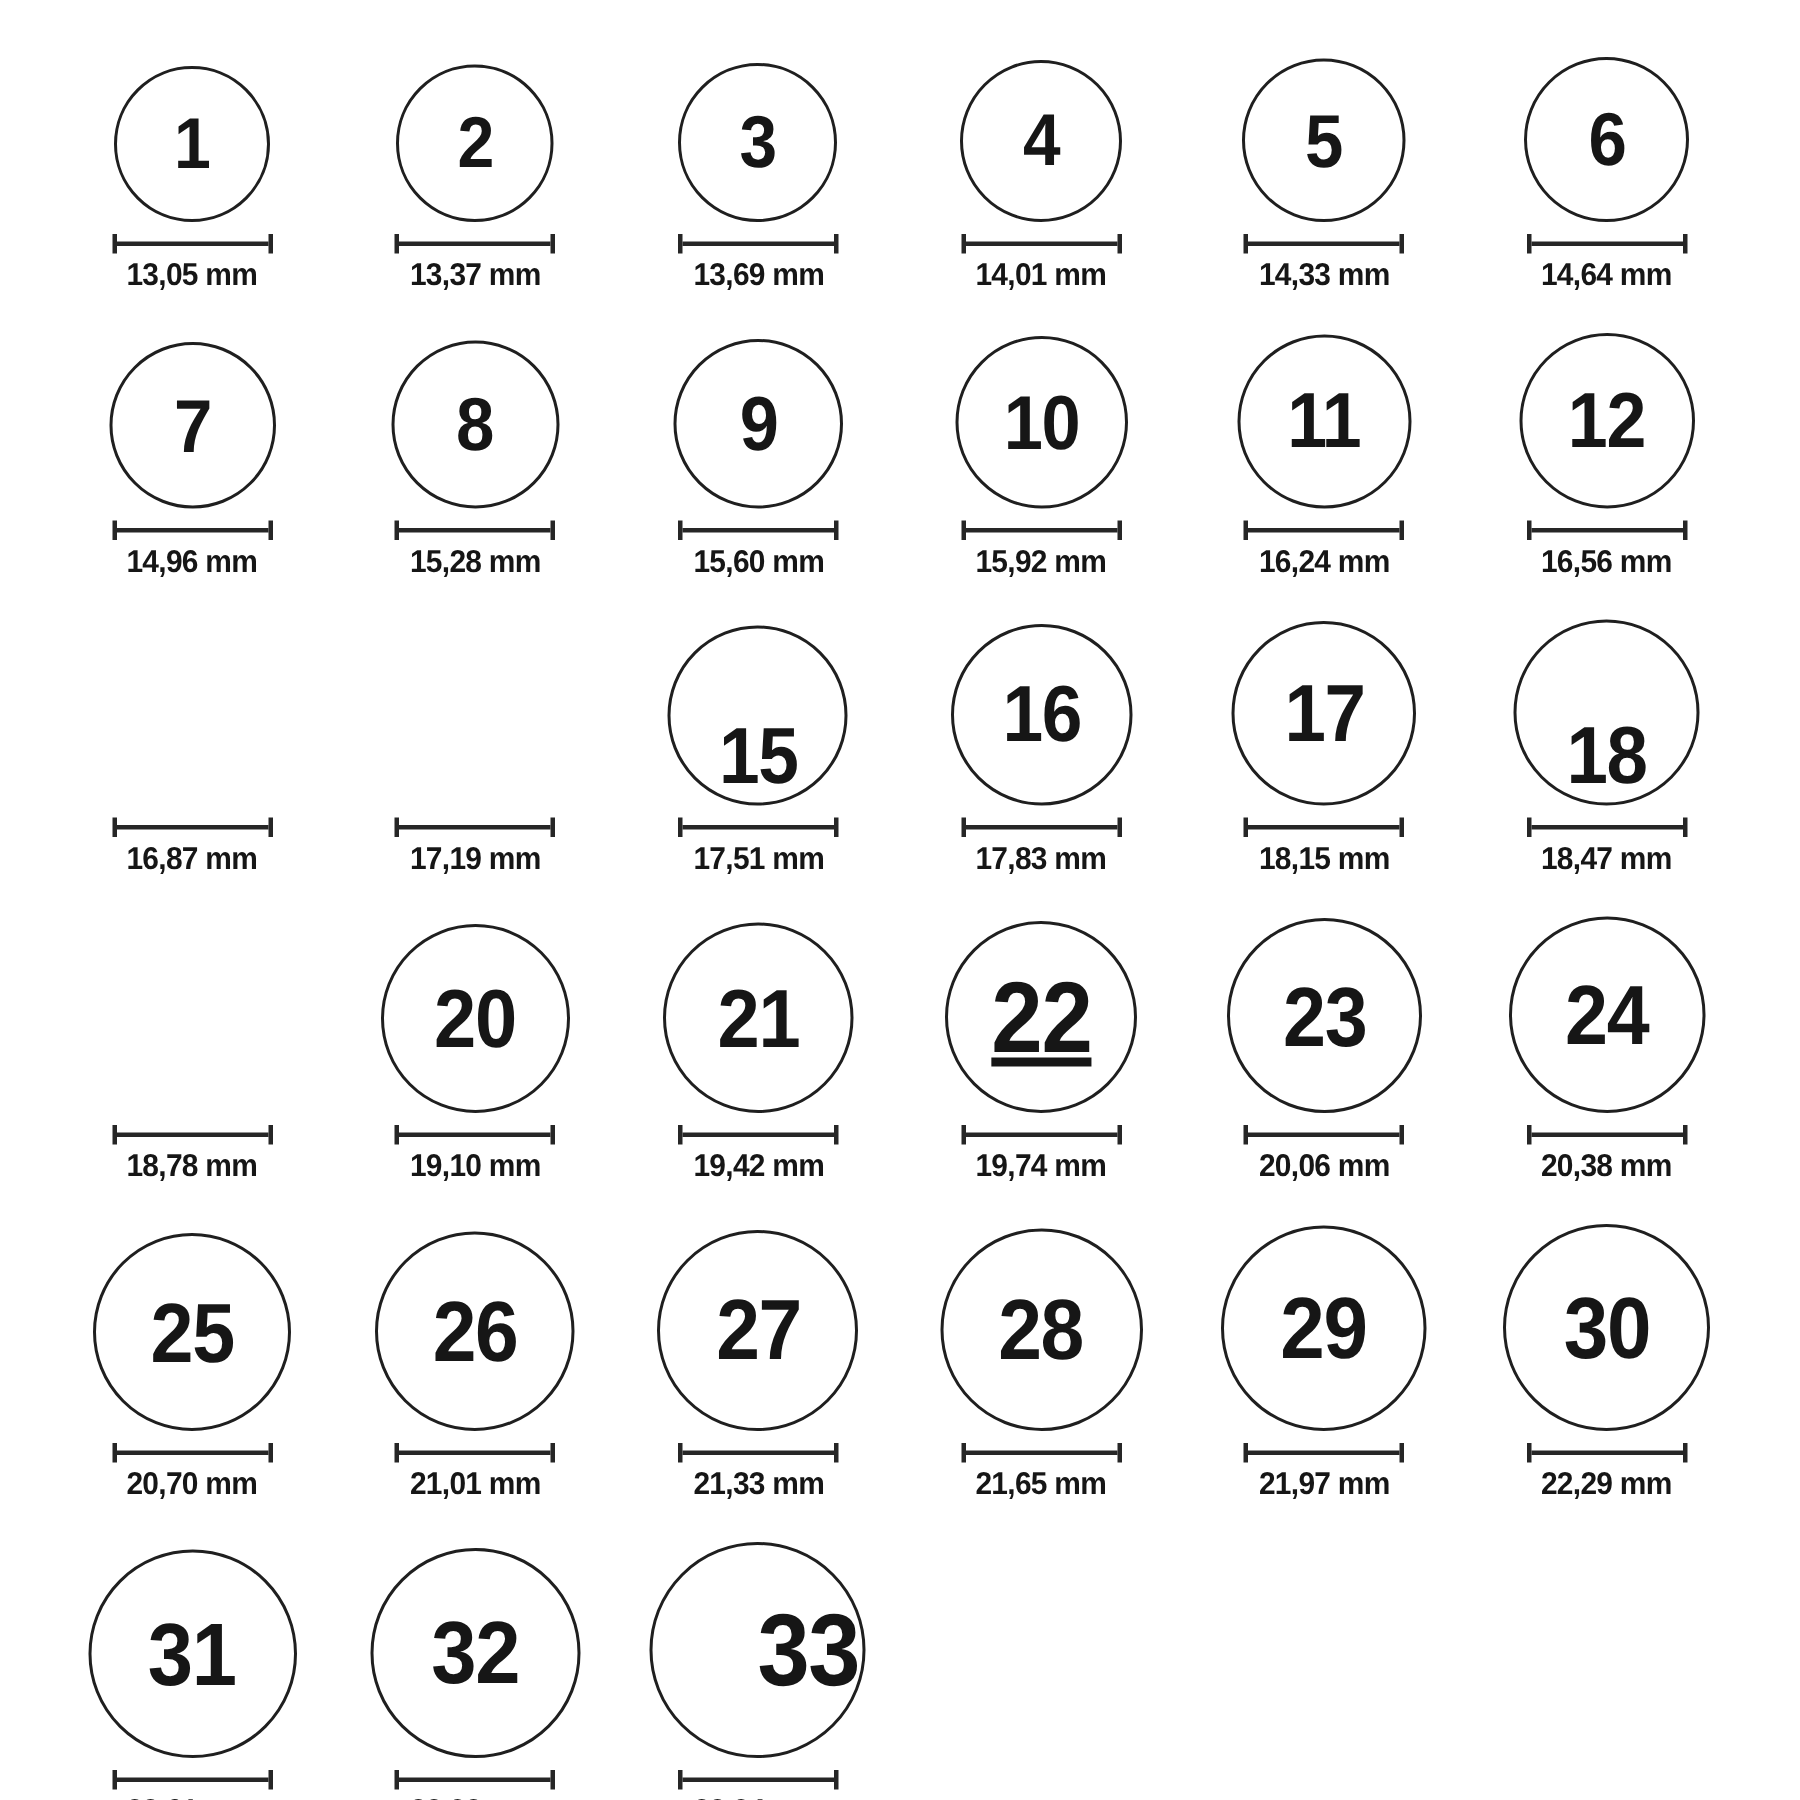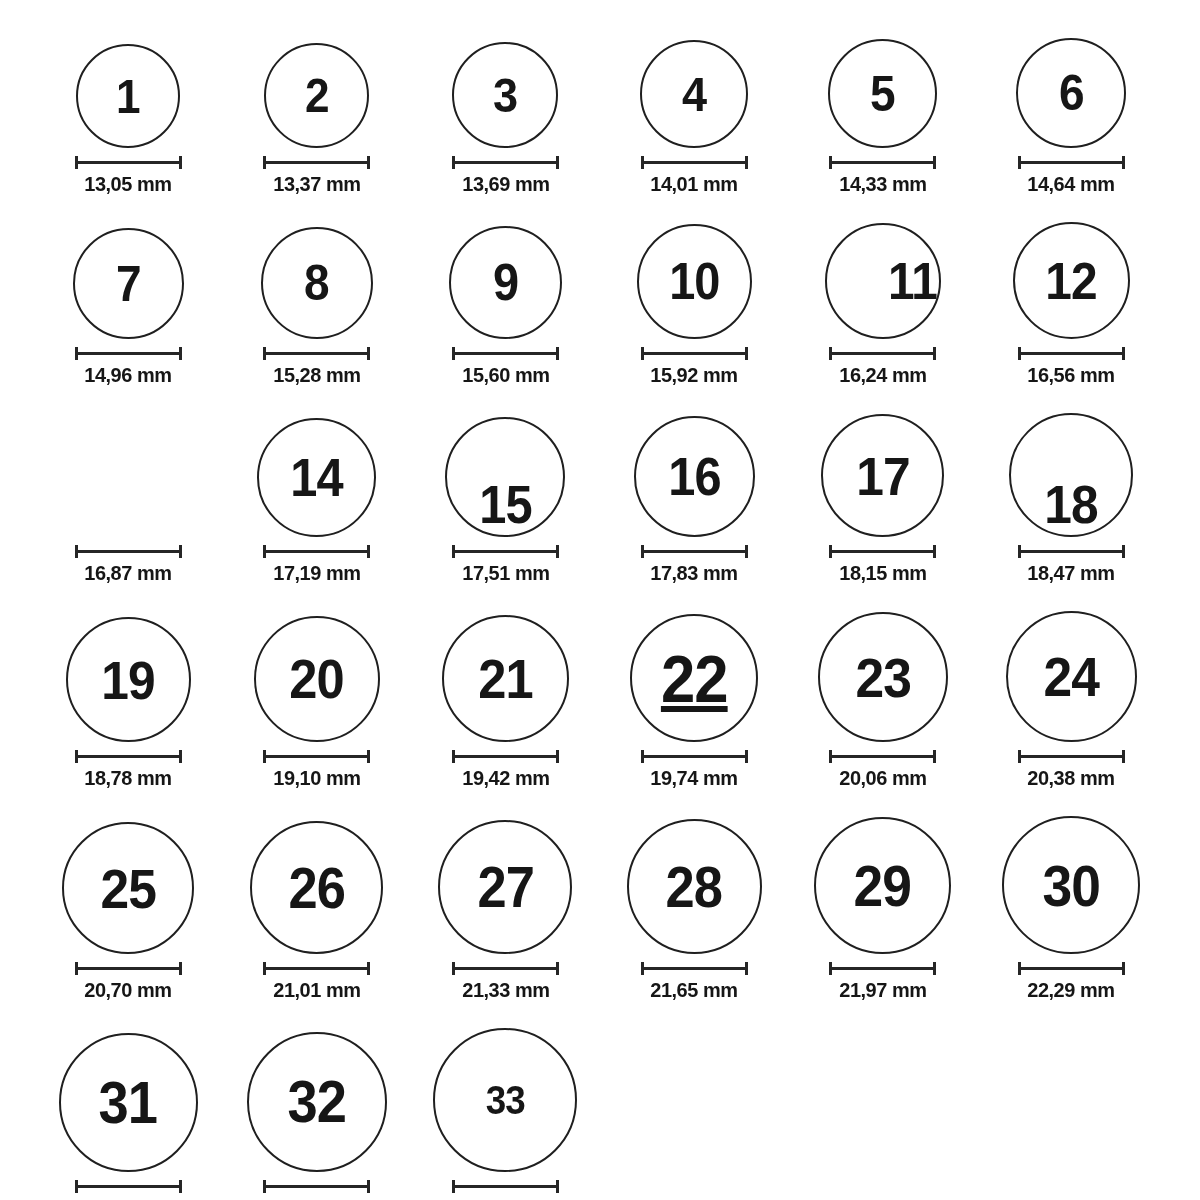--- a/index.html
+++ b/index.html
@@ -147,43 +147,40 @@
     <div class="diameter-label">15,60 mm</div>
   </div>
       <div class="size-cell">
     <div class="ring-circle" style="width: 115px; height: 115px; font-size: 51px;">
       <span>10</span>
     </div>
     <div class="measure-line"></div>
     <div class="diameter-label">15,92 mm</div>
   </div>
       <div class="size-cell">
-    <div class="ring-circle" style="width: 116px; height: 116px; font-size: 52px; justify-content: flex-end;">
+    <div class="ring-circle" style="width: 116px; height: 116px; font-size: 52px;">
       <span>11</span>
     </div>
     <div class="measure-line"></div>
     <div class="diameter-label">16,24 mm</div>
   </div>
       <div class="size-cell">
     <div class="ring-circle" style="width: 117px; height: 117px; font-size: 52px;">
       <span>12</span>
     </div>
     <div class="measure-line"></div>
     <div class="diameter-label">16,56 mm</div>
   </div>
     </div>
   <div class="size-row">
       <div class="size-cell">
     <div class="measure-line"></div>
     <div class="diameter-label">16,87 mm</div>
   </div>
       <div class="size-cell">
-    <div class="ring-circle" style="width: 119px; height: 119px; font-size: 53px;">
-      <span>14</span>
-    </div>
     <div class="measure-line"></div>
     <div class="diameter-label">17,19 mm</div>
   </div>
       <div class="size-cell">
     <div class="ring-circle" style="width: 120px; height: 120px; font-size: 53px; align-items: flex-end;">
       <span>15</span>
     </div>
     <div class="measure-line"></div>
     <div class="diameter-label">17,51 mm</div>
   </div>
@@ -204,23 +201,20 @@
       <div class="size-cell">
     <div class="ring-circle" style="width: 124px; height: 124px; font-size: 54px; align-items: flex-end;">
       <span>18</span>
     </div>
     <div class="measure-line"></div>
     <div class="diameter-label">18,47 mm</div>
   </div>
     </div>
   <div class="size-row">
       <div class="size-cell">
-    <div class="ring-circle" style="width: 125px; height: 125px; font-size: 54px;">
-      <span>19</span>
-    </div>
     <div class="measure-line"></div>
     <div class="diameter-label">18,78 mm</div>
   </div>
       <div class="size-cell">
     <div class="ring-circle" style="width: 126px; height: 126px; font-size: 55px;">
       <span>20</span>
     </div>
     <div class="measure-line"></div>
     <div class="diameter-label">19,10 mm</div>
   </div>
@@ -306,20 +300,20 @@
     <div class="diameter-label">22,61 mm</div>
   </div>
       <div class="size-cell">
     <div class="ring-circle" style="width: 140px; height: 140px; font-size: 59px;">
       <span>32</span>
     </div>
     <div class="measure-line"></div>
     <div class="diameter-label">22,92 mm</div>
   </div>
       <div class="size-cell">
-    <div class="ring-circle" style="width: 144px; height: 144px; font-size: 40px;">
+    <div class="ring-circle" style="width: 144px; height: 144px; font-size: 68px; justify-content: flex-end;">
       <span>33</span>
     </div>
     <div class="measure-line"></div>
     <div class="diameter-label">23,94 mm</div>
   </div>
     </div>
 </div>
 
 </body></html>

